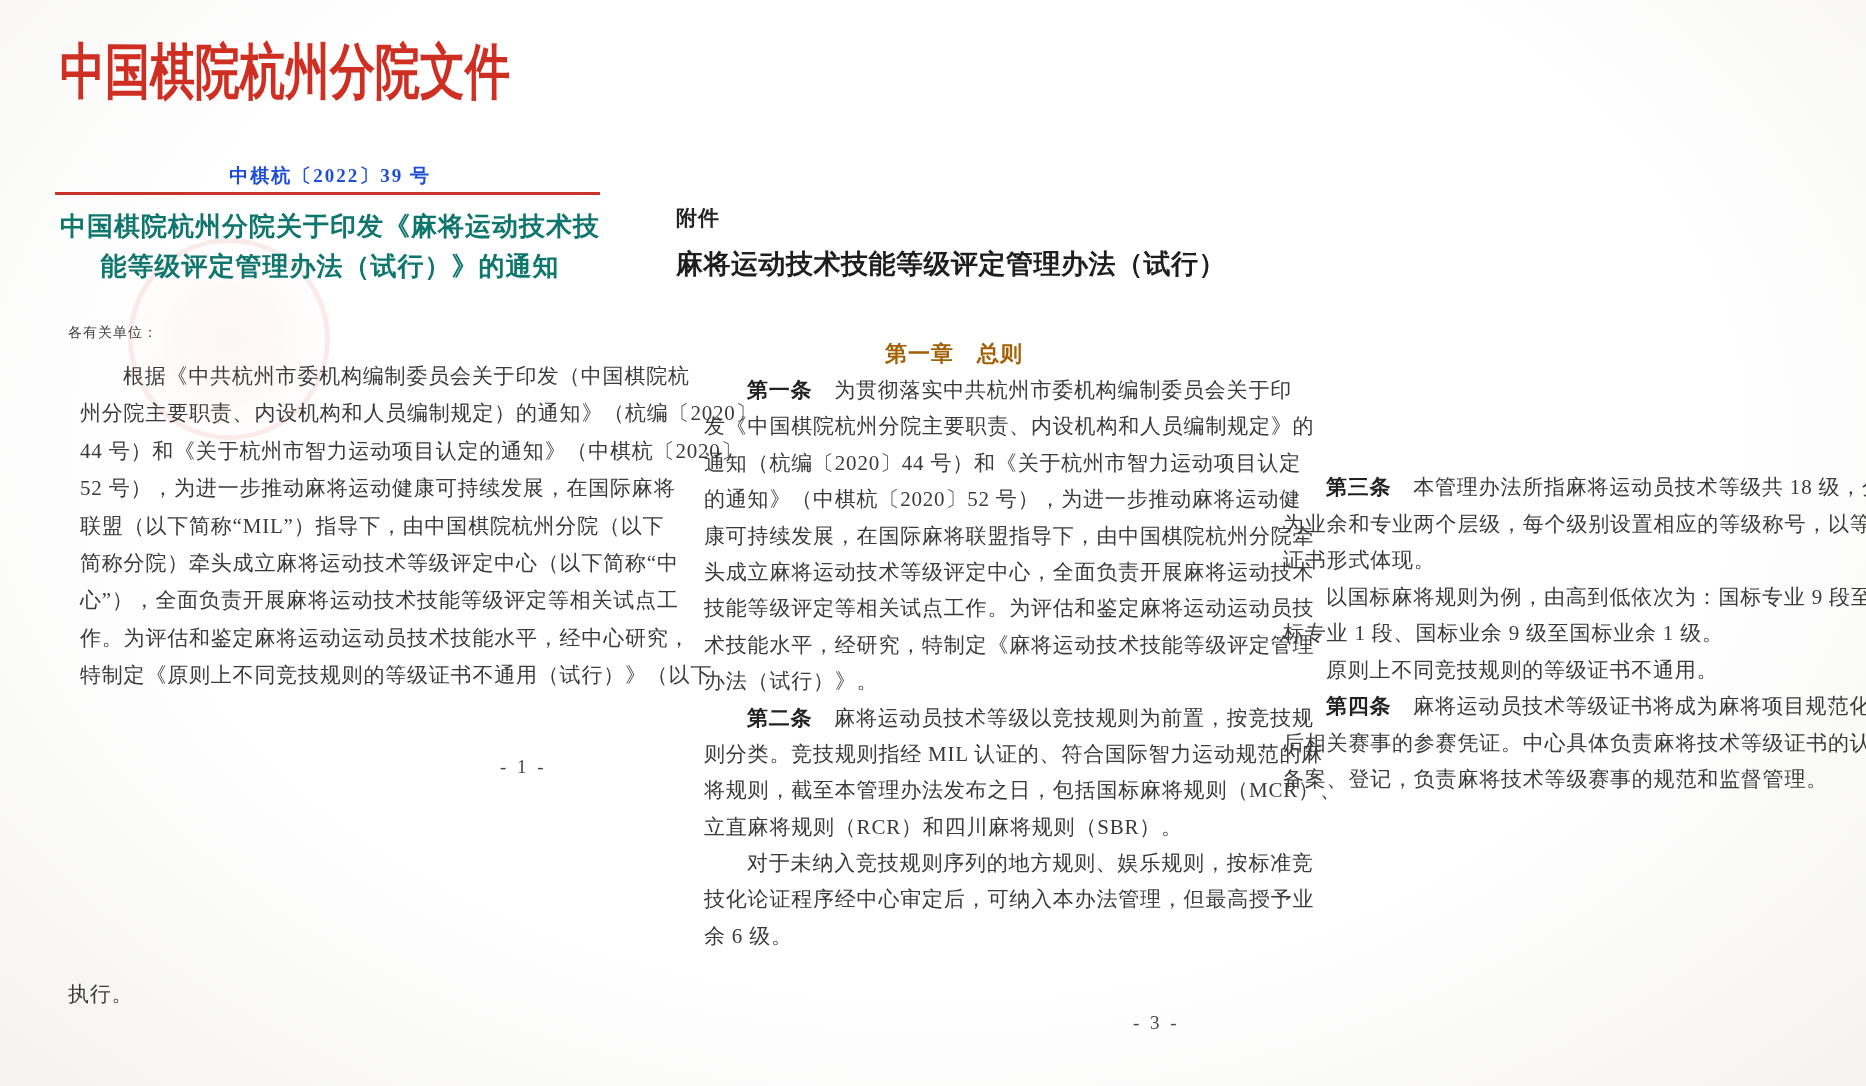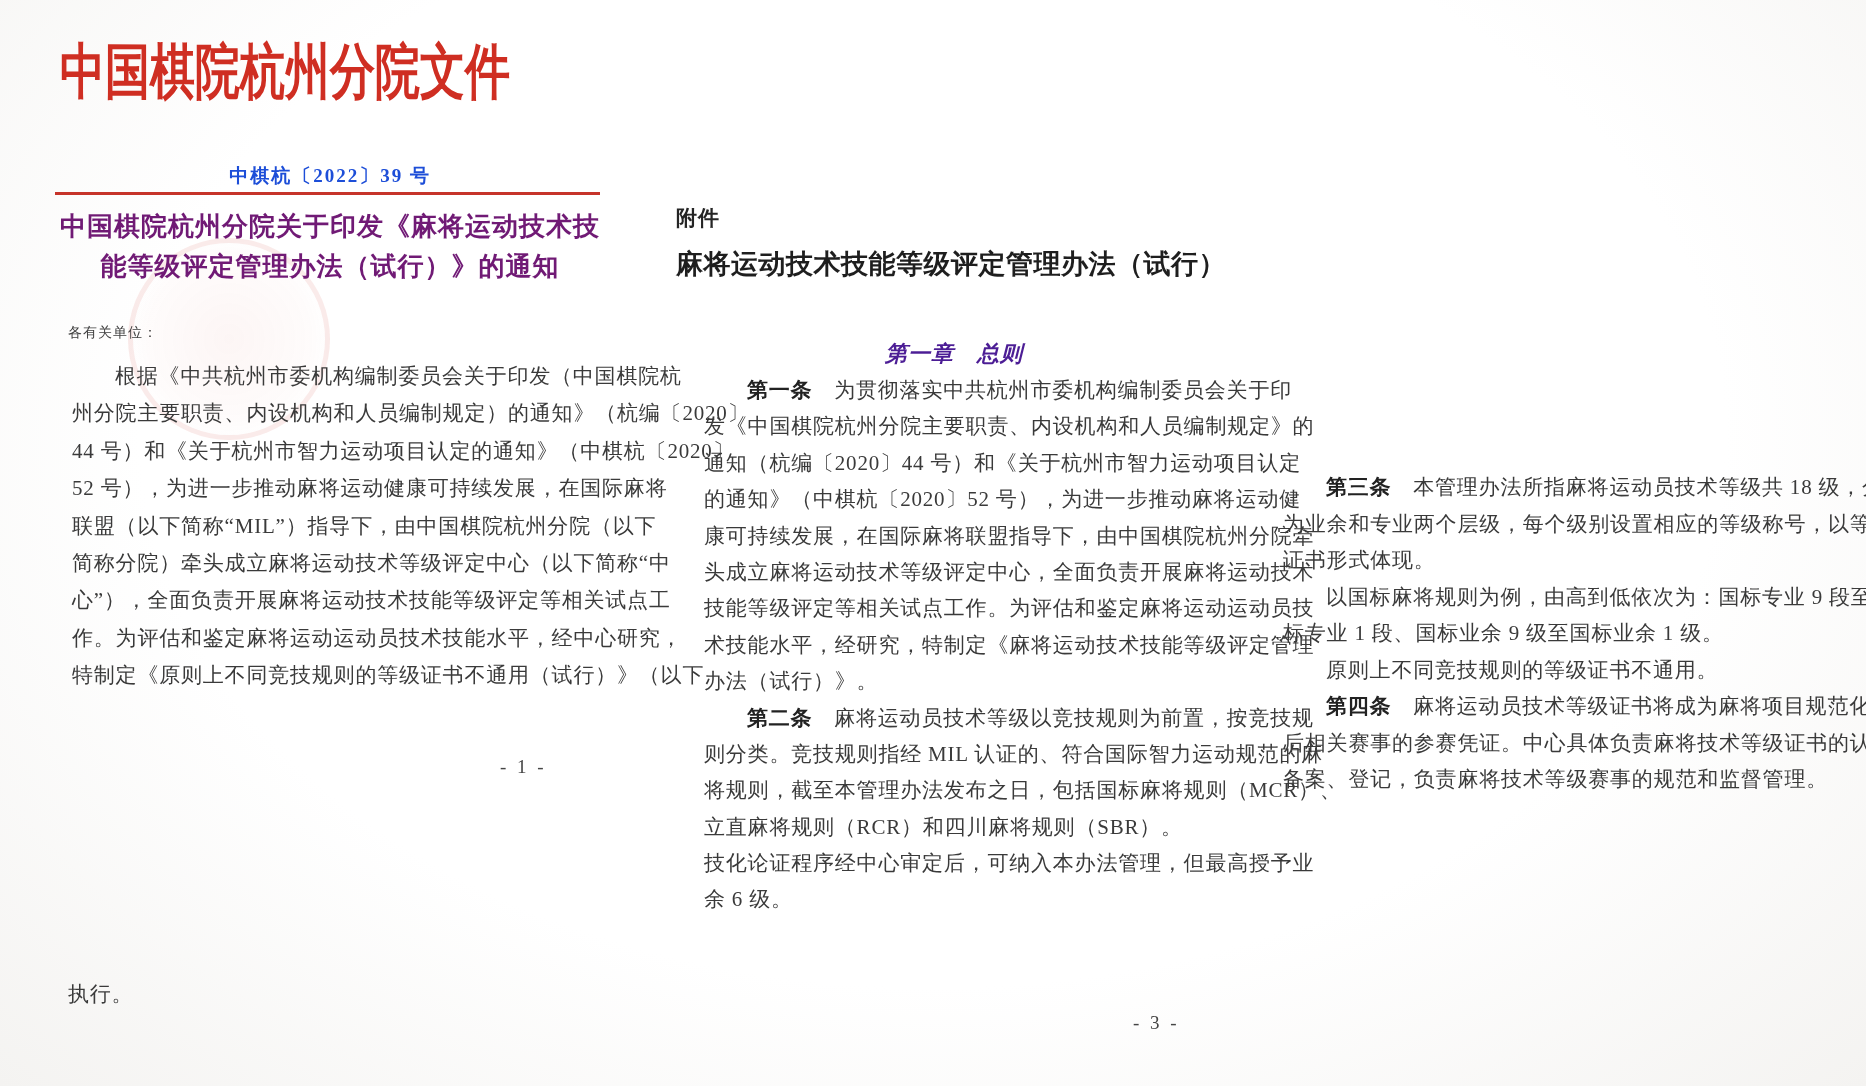--- a/index.html
+++ b/index.html
@@ -20,46 +20,46 @@
   }
   .docnum{
     left:55px;top:163px;width:550px;text-align:center;
     font-size:19px;font-weight:600;color:#1d4ed8;letter-spacing:2px;
   }
   .redline{
     left:55px;top:192px;width:545px;height:3px;background:#c6342a;
   }
   .doc-title{
     left:50px;top:207px;width:560px;text-align:center;
-    font-size:26px;font-weight:bold;line-height:40px;color:#701a75;letter-spacing:1px;
+    font-size:26px;font-weight:bold;line-height:40px;color:#0f766e;letter-spacing:1px;
   }
   .salutation{
     left:68px;top:324px;font-size:14px;letter-spacing:1px;color:#404040;
   }
   .bodyblock{font-size:21px;letter-spacing:0.8px;color:#3a3a3a;}
-  .p1-body{left:72px;top:358px;width:545px;}
+  .p1-body{left:80px;top:358px;width:545px;}
   .p1-body .tline{line-height:37.4px;height:37.4px;white-space:nowrap;}
   .pagenum{font-size:19px;letter-spacing:3px;color:#454545;}
   .p1-num{left:500px;top:756px;}
   .p1-footer{left:68px;top:976px;width:545px;}
   .p1-footer .tline{line-height:37.5px;height:37.5px;white-space:nowrap;}
   .stamp{
     left:128px;top:238px;width:192px;height:192px;border-radius:50%;
     border:5px solid rgba(205,60,48,0.10);
     background:radial-gradient(circle at 50% 50%, rgba(210,70,55,0.05) 0%, rgba(210,70,55,0.02) 60%, transparent 75%);
   }
   
   .attach-label{left:676px;top:204px;font-size:21px;font-weight:bold;color:#252525;letter-spacing:1px;}
   .p2-title{
     left:676px;top:246px;font-size:27px;font-weight:bold;color:#1e1e1e;
     letter-spacing:0.5px;white-space:nowrap;
   }
   .chapter{
     left:676px;top:339px;width:556px;text-align:center;
-    font-size:22px;font-weight:bold;color:#4c1d95;letter-spacing:1px;font-style:italic;
+    font-size:22px;font-weight:bold;color:#a16207;letter-spacing:1px;
   }
   .p2-body{left:676px;top:372px;width:560px;margin-left:28px;}
   .p2-body .tline{line-height:36.4px;height:36.4px;white-space:nowrap;}
   .p2-num{left:1133px;top:1012px;}
   
   .p3-body{left:1283px;top:469px;width:578px;}
   .p3-body .tline{line-height:36.5px;height:36.5px;white-space:nowrap;}
   
   .tline .lbl{font-weight:bold;color:#222;}
   .tline.ind{padding-left:43px;}
@@ -113,20 +113,21 @@
     <div class="tline"><span>的通知》（中棋杭〔2020〕52 号），为进一步推动麻将运动健</span></div>
     <div class="tline"><span>康可持续发展，在国际麻将联盟指导下，由中国棋院杭州分院牵</span></div>
     <div class="tline"><span>头成立麻将运动技术等级评定中心，全面负责开展麻将运动技术</span></div>
     <div class="tline"><span>技能等级评定等相关试点工作。为评估和鉴定麻将运动运动员技</span></div>
     <div class="tline"><span>术技能水平，经研究，特制定《麻将运动技术技能等级评定管理</span></div>
     <div class="tline"><span>办法（试行）》。</span></div>
     <div class="tline ind"><span class="lbl">第二条</span><span>　麻将运动员技术等级以竞技规则为前置，按竞技规</span></div>
     <div class="tline"><span>则分类。竞技规则指经 MIL 认证的、符合国际智力运动规范的麻</span></div>
     <div class="tline"><span>将规则，截至本管理办法发布之日，包括国标麻将规则（MCR）、</span></div>
     <div class="tline"><span>立直麻将规则（RCR）和四川麻将规则（SBR）。</span></div>
+    <div class="tline ind"><span>对于未纳入竞技规则序列的地方规则、娱乐规则，按标准竞</span></div>
     <div class="tline"><span>技化论证程序经中心审定后，可纳入本办法管理，但最高授予业</span></div>
     <div class="tline"><span>余 6 级。</span></div>
   </div>
 
 <div class="abs pagenum p2-num">- 3 -</div>
 
 <div class="abs bodyblock p3-body">
     <div class="tline ind"><span class="lbl">第三条</span><span>　本管理办法所指麻将运动员技术等级共 18 级，分</span></div>
     <div class="tline"><span>为业余和专业两个层级，每个级别设置相应的等级称号，以等级</span></div>
     <div class="tline"><span>证书形式体现。</span></div>

